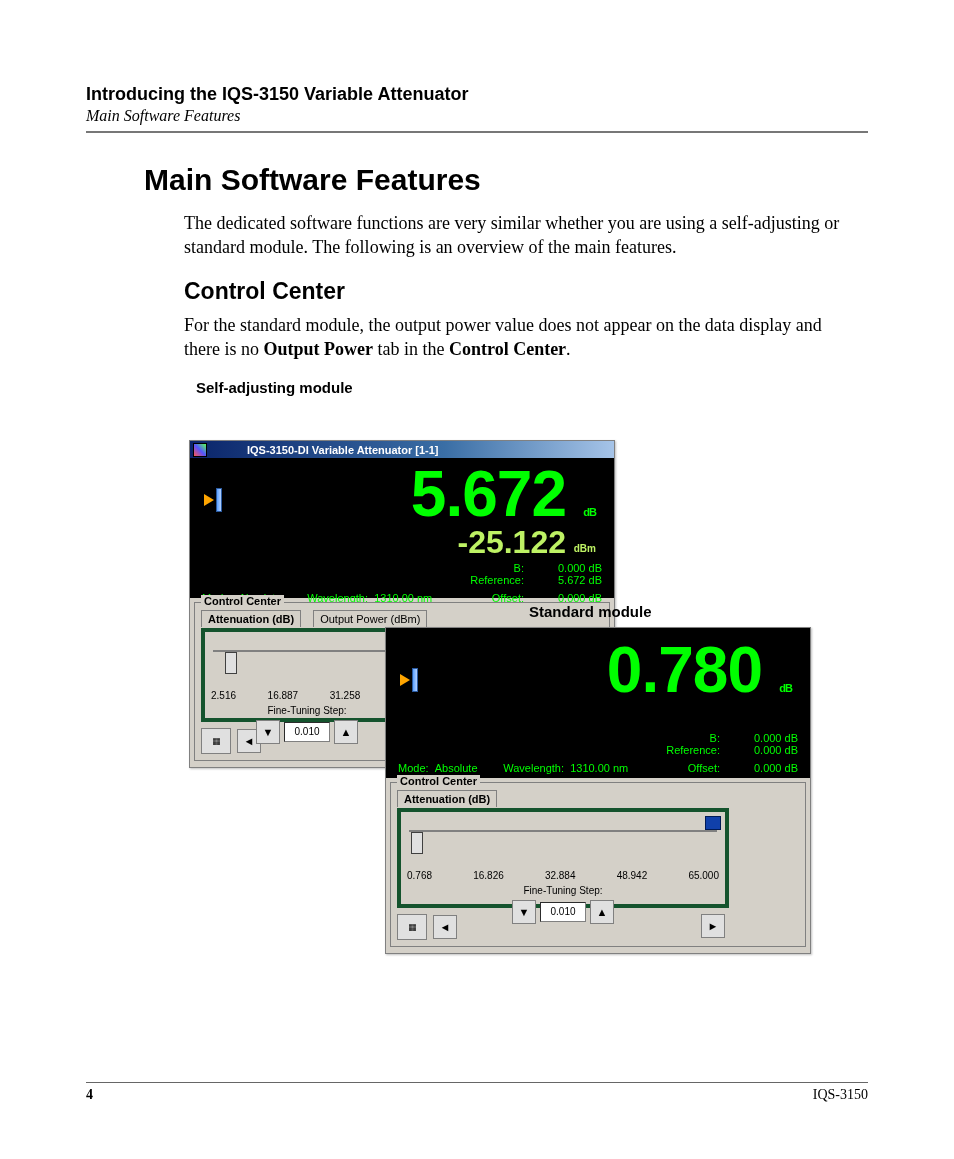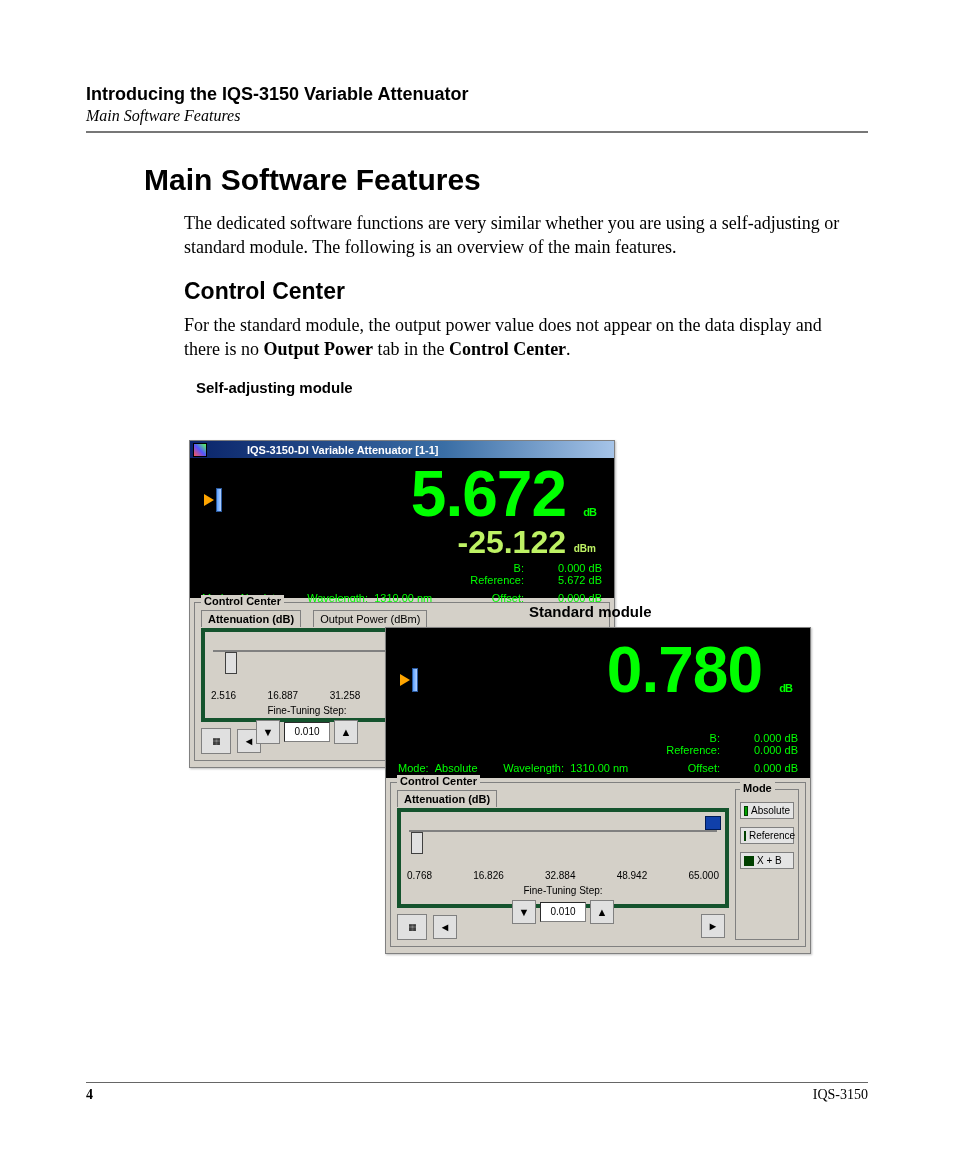--- a/index.html
+++ b/index.html
@@ -476,35 +476,20 @@
           <div class="btn">▲</div>
         </div>
       </div>
 
       <div class="bottom-row">
         <div class="keypad-btn">▦</div>
         <div class="btn">◄</div>
         <div class="btn right-btn" style="right:80px;">►</div>
       </div>
 
-      <div class="mode-panel">
-        <div class="group-title">Mode</div>
-        <div class="mode-btn">
-          <span class="mode-dot"></span>
-          <span>Absolute</span>
-        </div>
-        <div class="mode-btn">
-          <span class="mode-dot off"></span>
-          <span>Reference</span>
-        </div>
-        <div class="mode-btn">
-          <span class="mode-dot off"></span>
-          <span>X + B</span>
-        </div>
-      </div>
     </div>
   </div>
 
   <div class="footer">
     <span class="pn">4</span>
     <span>IQS-3150</span>
   </div>
 
 </div>
 

